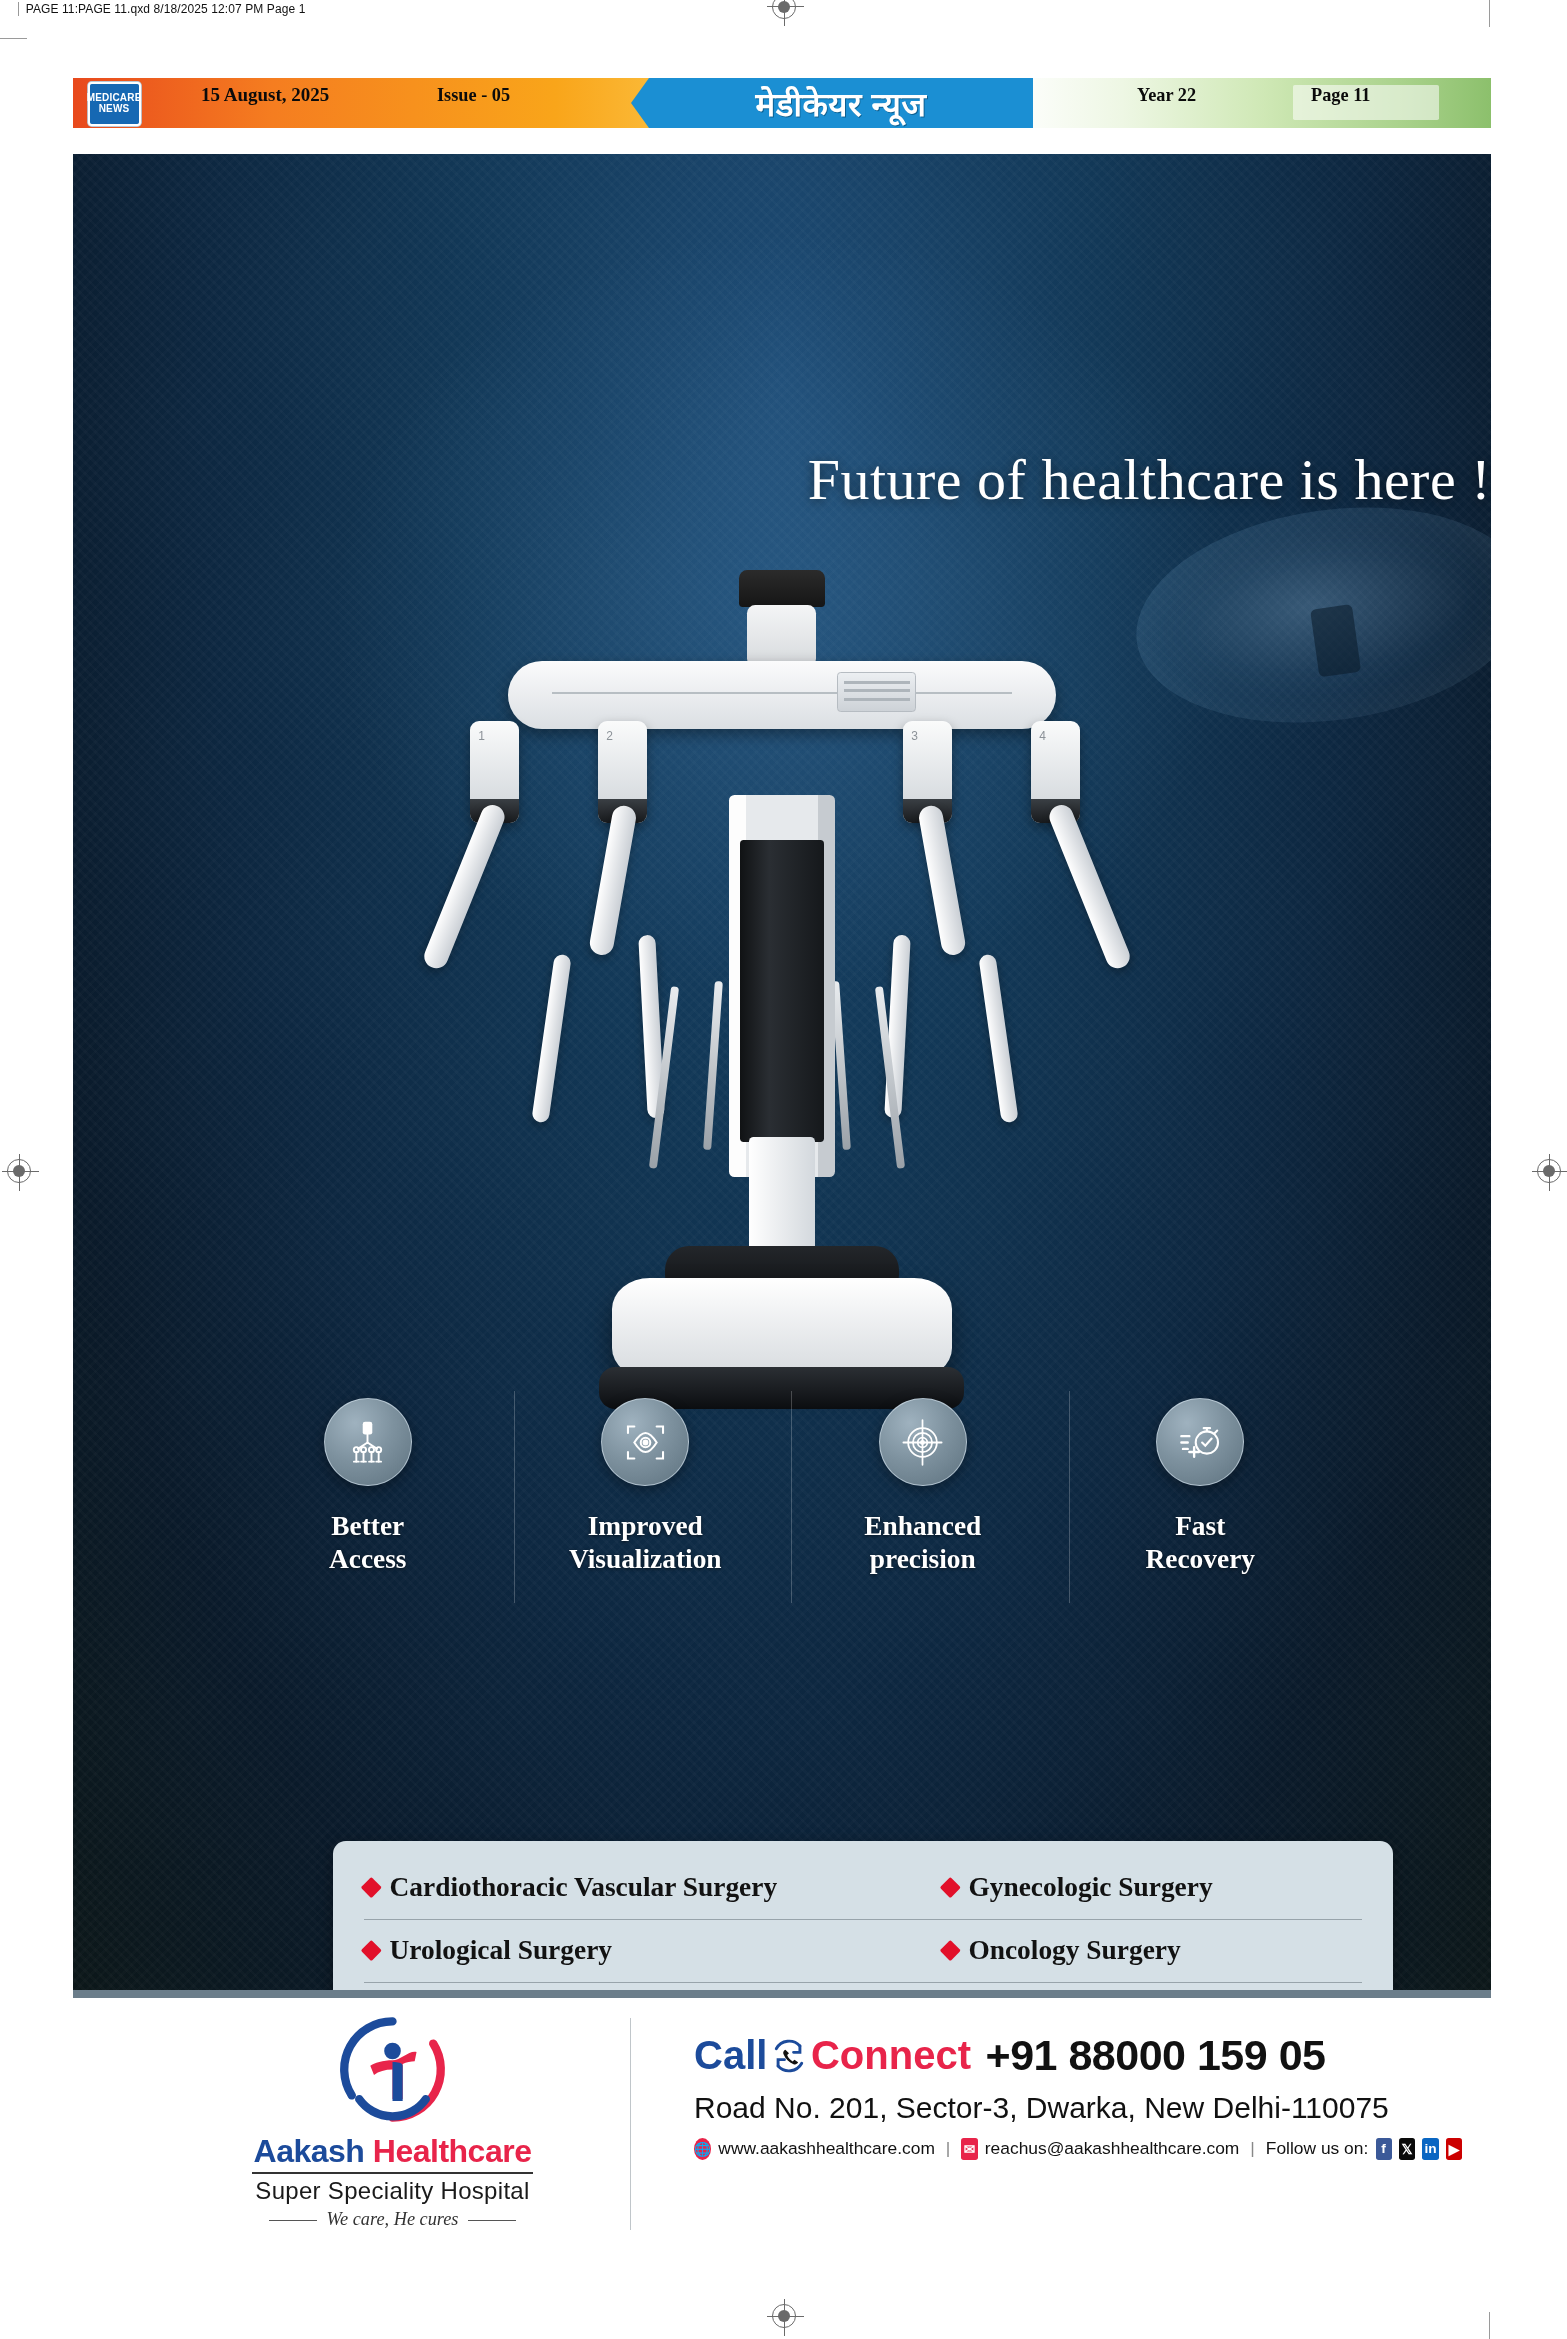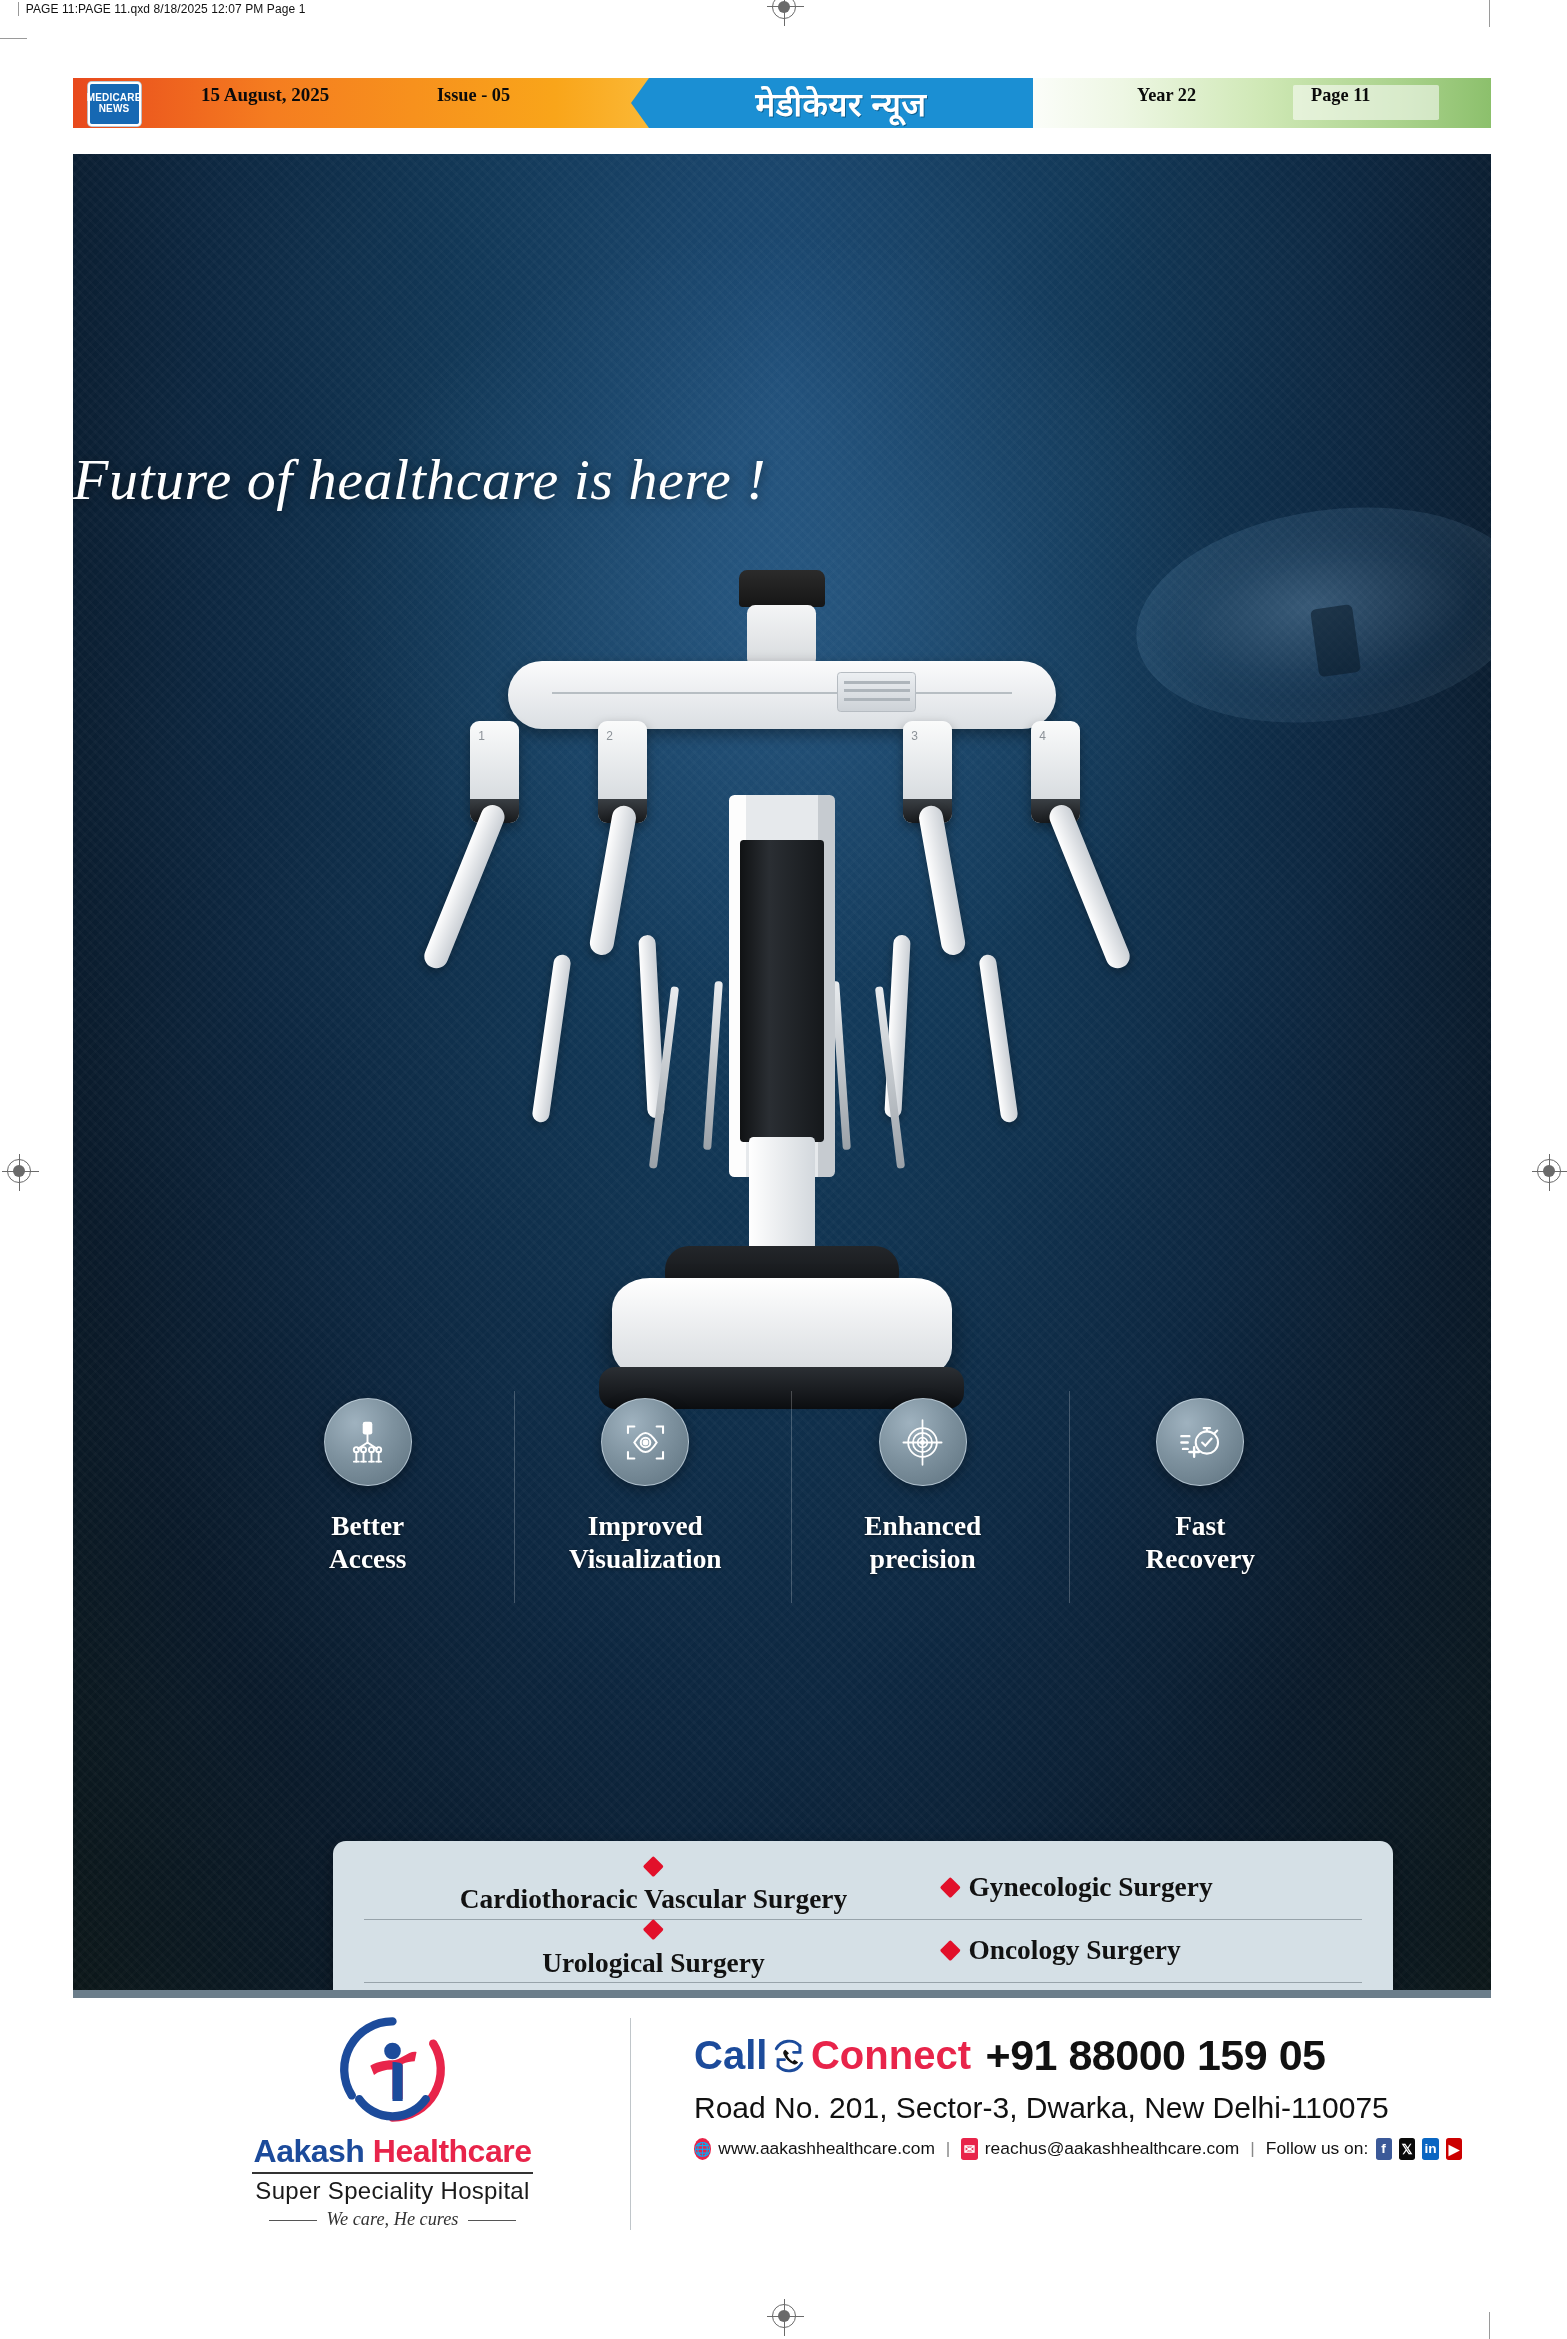--- a/index.html
+++ b/index.html
@@ -93,22 +93,22 @@
     background:radial-gradient(ellipse at 45% 45%, rgba(150,195,230,.30) 0%, rgba(60,110,150,.12) 55%, rgba(0,0,0,0) 72%);
     box-shadow: inset 0 0 55px rgba(170,210,240,.16);
     transform:rotate(-8deg);
   }
   .ot-light:after{
     content:""; position:absolute; left:50%; top:46%; width:42px; height:68px;
     margin-left:-21px; background:rgba(10,25,40,.55); border-radius:5.5px;
   }
 
   .headline{
-    position:absolute; left:0; right:0; top:292px; text-align:left;
-    font-family:"Liberation Serif", serif; font-style:italic;
+    position:absolute; left:0; right:0; top:292px; text-align:right;
+    font-family:"Liberation Serif", serif; 
     font-size:58px; color:#ffffff; letter-spacing:0.5px;
     text-shadow:0 1.8px 11px rgba(0,0,0,.5);
   }
 
   
   .robot { position:absolute; left:50%; top:416px; width:694px; height:854px; margin-left:-347px; }
   .r-cap { position:absolute; left:50%; margin-left:-43px; top:0; width:86px; height:37px;
            background:linear-gradient(#2b2b2b,#151515); border-radius:8.2px 8.2px 3.7px 3.7px; }
   .r-neck{ position:absolute; left:50%; margin-left:-35px; top:35px; width:69px; height:62px;
            background:linear-gradient(#f4f5f6,#d7dadd); border-radius:8.2px; }
@@ -178,21 +178,21 @@
             font-family:"Liberation Serif", serif; font-weight:bold; font-size:27.4px; line-height:1.22;
             text-shadow:0 0.9px 3.7px rgba(0,0,0,.6); }
 
   
   .svc{ position:absolute; left:260px; top:1687px; width:1060px; height:219px;
         background:#d5e0e6; border-radius:12.8px; padding:14.6px 31px;
         box-shadow:0 3.7px 14.6px rgba(0,0,0,.35); }
   .svc-row{ display:flex; height:63px; align-items:center; }
   .svc-row + .svc-row{ border-top:1.8px solid #98a4ab; }
   .svc-cell{ display:flex; align-items:center; gap:11px; }
-  .svc-cell.left{ width:58%;flex-direction:column; }
+  .svc-cell.left{ width:58%; }
   .svc-cell.right{ width:42%; }
   .dia{ width:14.6px; height:14.6px; background:#e2102a; transform:rotate(45deg);
         border-radius:1.8px; flex:0 0 auto; }
   .svc-cell span{ font-family:"Liberation Serif", serif; font-weight:bold;
                   font-size:27.4px; color:#121212; white-space:nowrap; }
 
   
   .footer{ position:absolute; left:73px; top:1990px; width:1418px; height:263px;
            background:#ffffff; border-top:8.2px solid #6b7d8a; }
   .foot-logo{ position:absolute; left:164px; top:16.4px; width:311px; text-align:center; }

